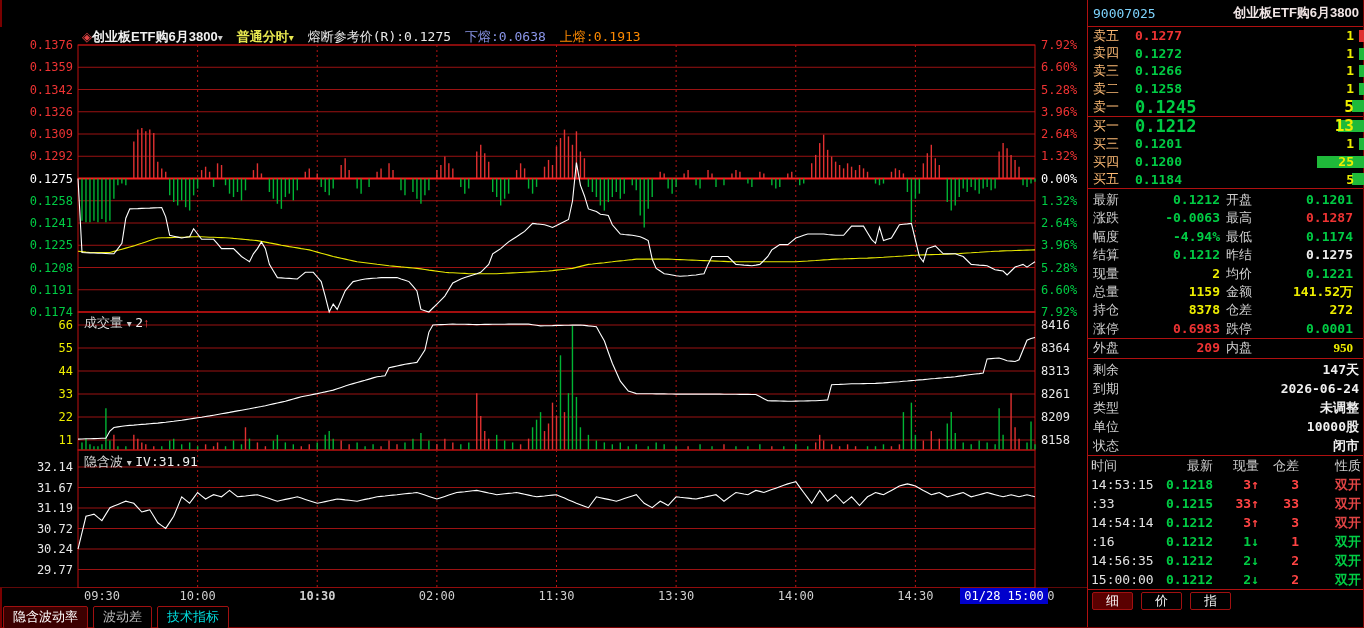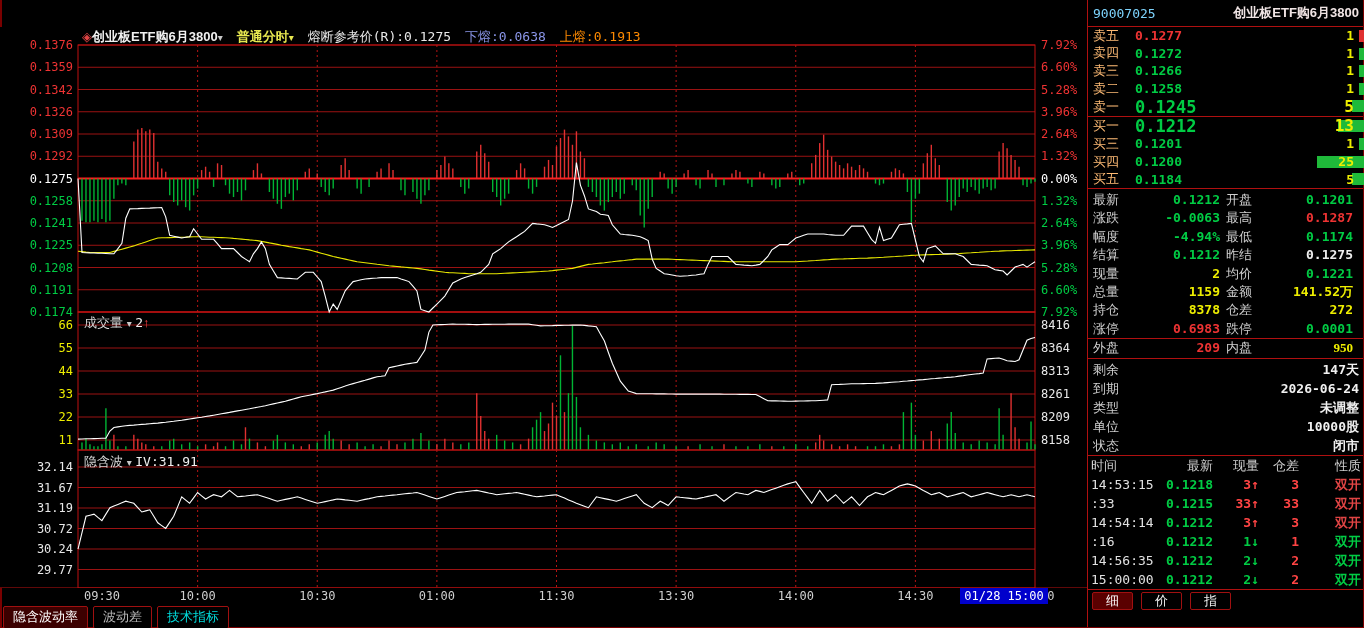--- a/index.html
+++ b/index.html
@@ -531,22 +531,22 @@
       <text x="73" y="505.5" fill="#e8e8e8" text-anchor="end" font-size="12" font-family="DejaVu Sans Mono, monospace">30.72</text>
       <text x="73" y="526" fill="#e8e8e8" text-anchor="end" font-size="12" font-family="DejaVu Sans Mono, monospace">30.24</text>
       <text x="73" y="546.5" fill="#e8e8e8" text-anchor="end" font-size="12" font-family="DejaVu Sans Mono, monospace">29.77</text>
     </svg>
 
   <div class="time-axis" id="time-axis">
     <div class="time-highlight">01/28 15:00</div>
     <div class="time-remnant">00</div>
   <div class="time-label" style="left: 78px; margin-left: 24px;">09:30</div>
       <div class="time-label" style="left: 197.6px;">10:00</div>
-      <div class="time-label" style="left: 317.3px;">10:30</div>
-      <div class="time-label" style="left: 436.9px;">01:00</div>
+      <div class="time-label" style="left: 317.3px; font-weight: bold;">10:30</div>
+      <div class="time-label" style="left: 436.9px;">02:00</div>
       <div class="time-label" style="left: 556.5px;">11:30</div>
       <div class="time-label" style="left: 676.1px;">13:30</div>
       <div class="time-label" style="left: 795.8px;">14:00</div>
       <div class="time-label" style="left: 915.4px;">14:30</div>
     </div>
 
   <div class="tabs-left" id="tabs-left">
       <div class="tab active">隐含波动率</div>
       <div class="tab">波动差</div>
       <div class="tab cyan">技术指标</div>

